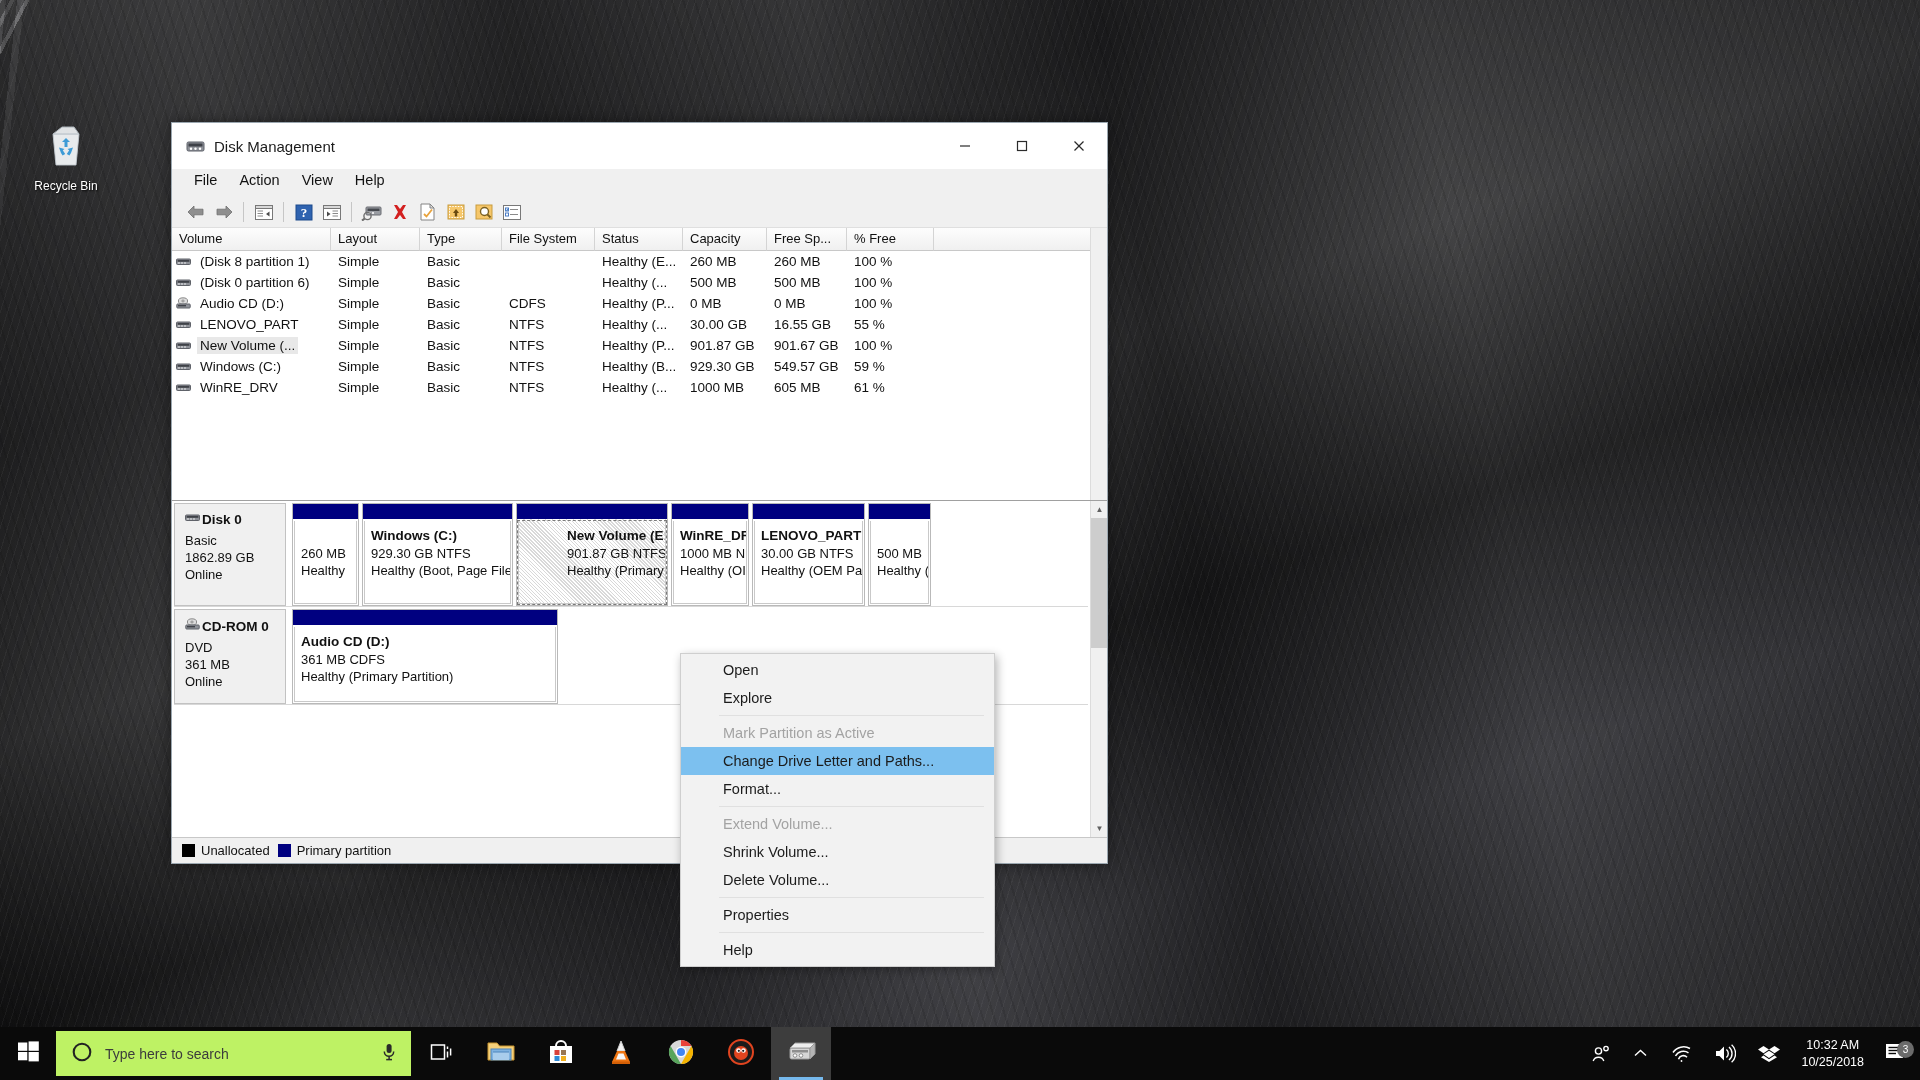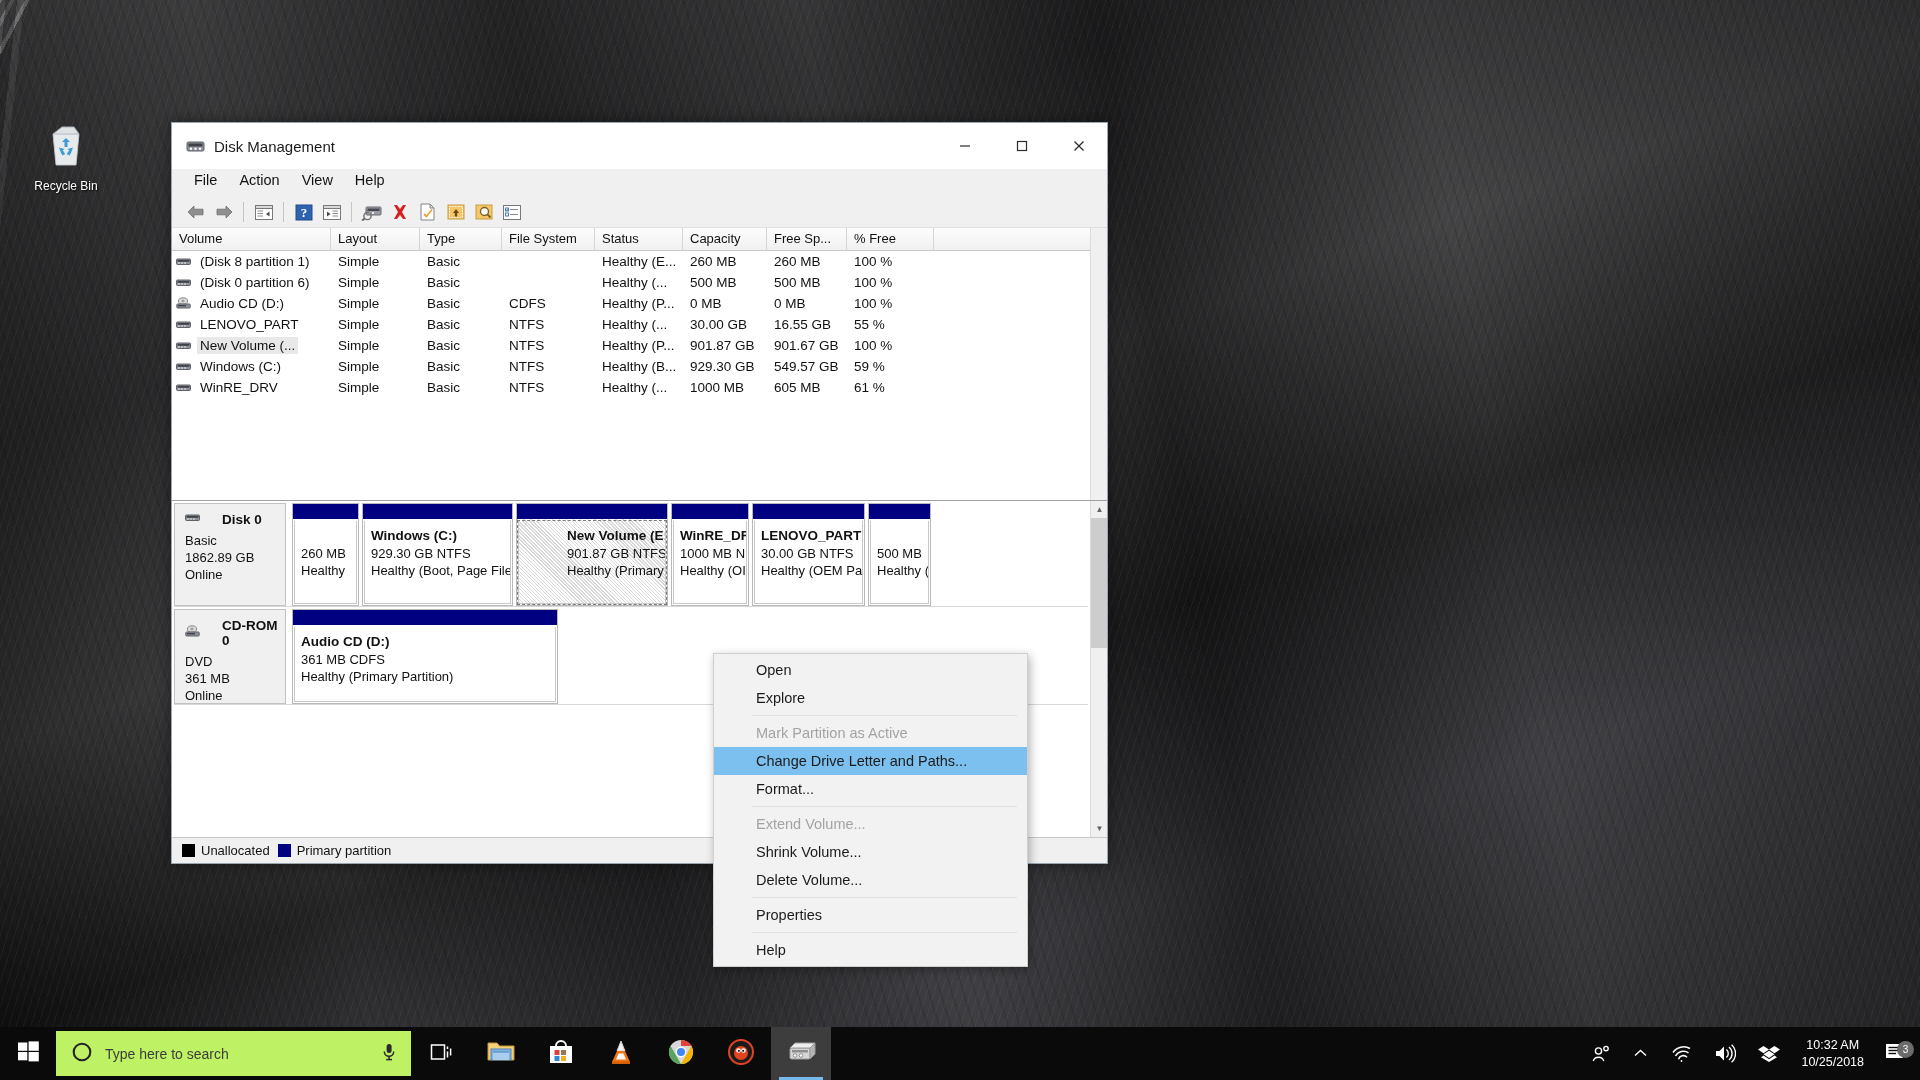--- a/index.html
+++ b/index.html
@@ -140,21 +140,21 @@
   }
   .disk-info {
     width: 112px; flex: 0 0 auto;
     background: #f0f0f0;
     border: 1px solid #c2c2c2;
     padding: 8px 0 8px 10px;
     font-size: 13px; color: #111;
   }
   .disk-info .dtitle {
     font-weight: bold; font-size: 13.5px;
-    display: flex; align-items: center; gap: 22px;
+    display: flex; align-items: center; gap: 2px;
     margin-bottom: 5px;
   }
   .disk-info .dline { line-height: 17px; }
   .parts { display: flex; flex: 1 1 auto; padding-left: 6px; gap: 3px; }
   .part {
     display: flex; flex-direction: column;
     border: 1px solid #b9b9b9;
     background: #fff;
   }
   .part .cap { height: 15px; background: #000080; flex: 0 0 auto; }
@@ -189,21 +189,21 @@
   }
   .sb-arrow {
     width: 17px; height: 17px; display: flex;
     align-items: center; justify-content: center;
     background: #f0f0f0; color: #606060; font-size: 8px;
   }
   .sb-thumb { background: #cdcdcd; width: 17px; }
 
   
   #ctx-menu {
-    position: absolute; left: 713px; top: 653px;
+    position: absolute; left: 680px; top: 653px;
     width: 315px; background: #f2f2f2;
     border: 1px solid #cfcfcf;
     box-shadow: 2px 3px 9px rgba(0,0,0,.3);
     padding: 2px 0; z-index: 60;
   }
   .ctx-item {
     height: 28px; display: flex; align-items: center;
     padding-left: 42px; font-size: 14.5px; color: #1b1b1b;
   }
   .ctx-item.disabled { color: #a3a3a3; }

